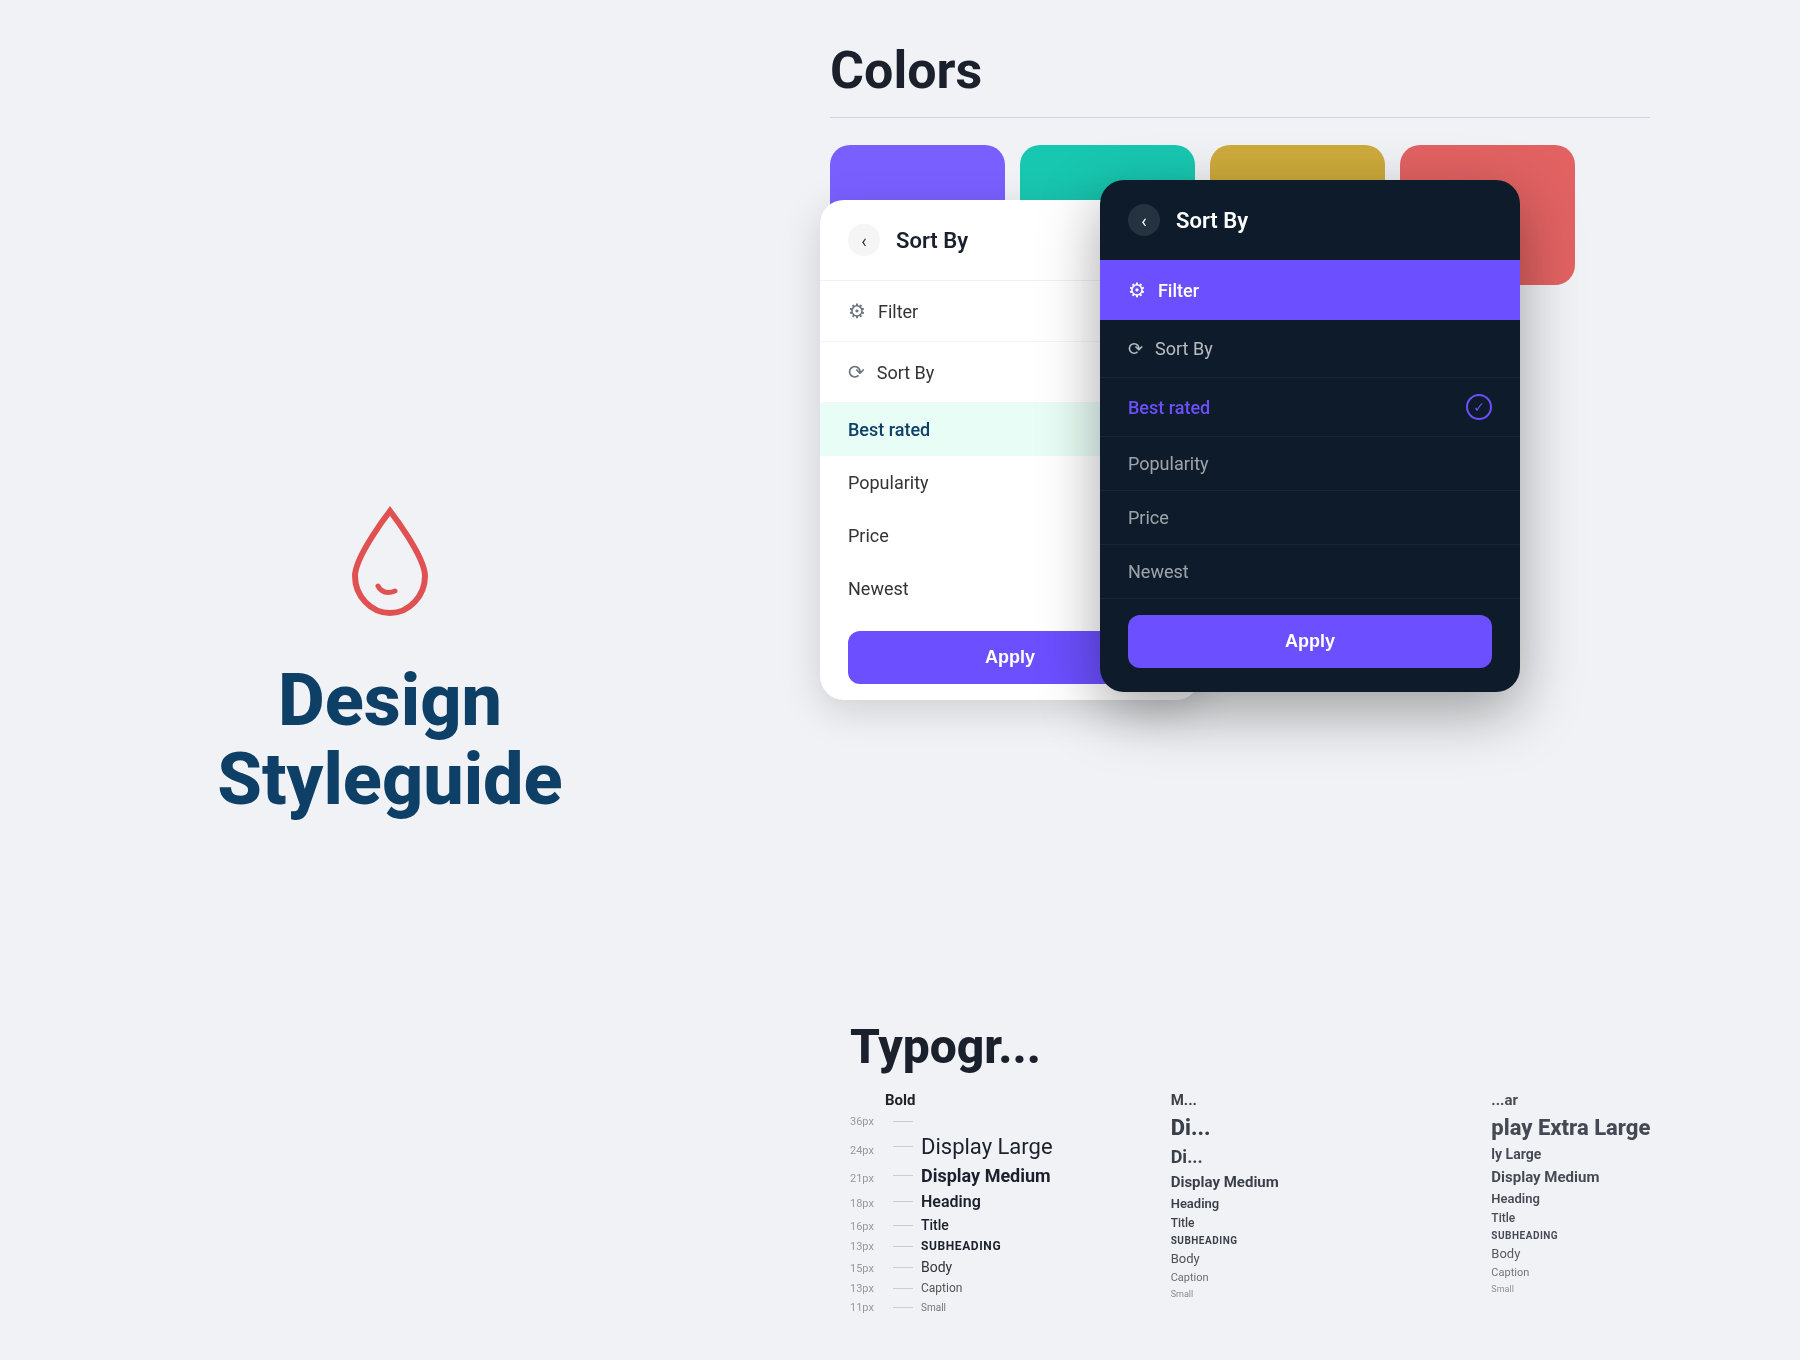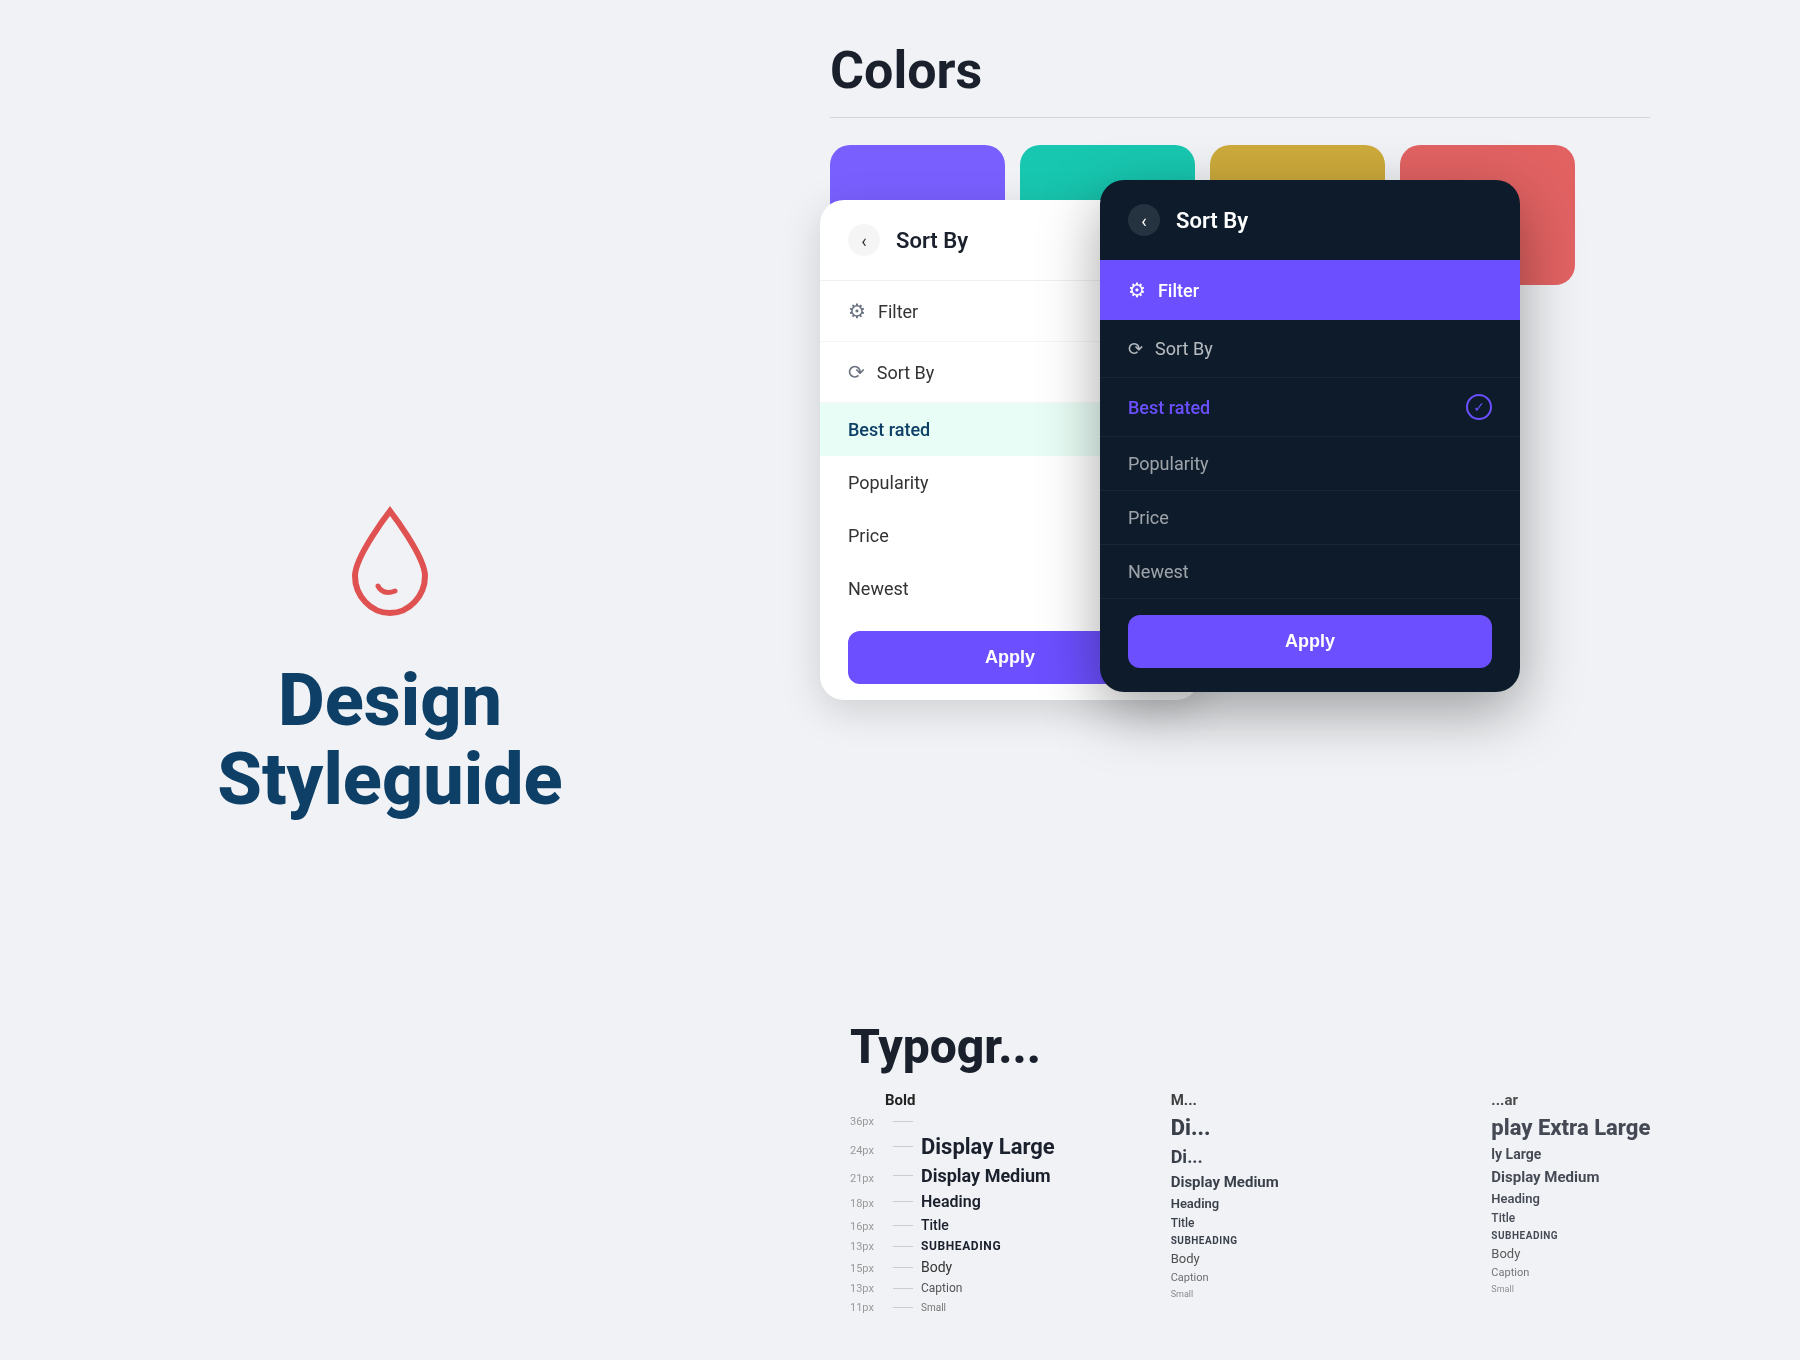--- a/index.html
+++ b/index.html
@@ -272,21 +272,21 @@
       flex-shrink: 0;
       align-self: center;
     }
 
     .typo-name {
       font-size: 13px;
       color: #555;
     }
 
     .typo-name.display-xl { font-size: 28px; font-weight: 800; color: #1a202c; }
-    .typo-name.display-lg { font-size: 22px; font-weight: 700; color: #1a202c; }
+    .typo-name.display-lg { font-size: 22px; font-weight: 400; color: #1a202c; }
     .typo-name.display-md { font-size: 18px; font-weight: 700; color: #1a202c; }
     .typo-name.heading { font-size: 16px; font-weight: 600; color: #1a202c; }
     .typo-name.title-text { font-size: 14px; font-weight: 500; color: #1a202c; }
     .typo-name.subheading { font-size: 12px; font-weight: 700; color: #1a202c; letter-spacing: 0.05em; text-transform: uppercase; }
     .typo-name.body-text { font-size: 14px; color: #333; }
     .typo-name.caption-text { font-size: 12px; color: #555; }
     .typo-name.small-text { font-size: 10px; color: #777; }
 
     
     .bg-panel-purple {

